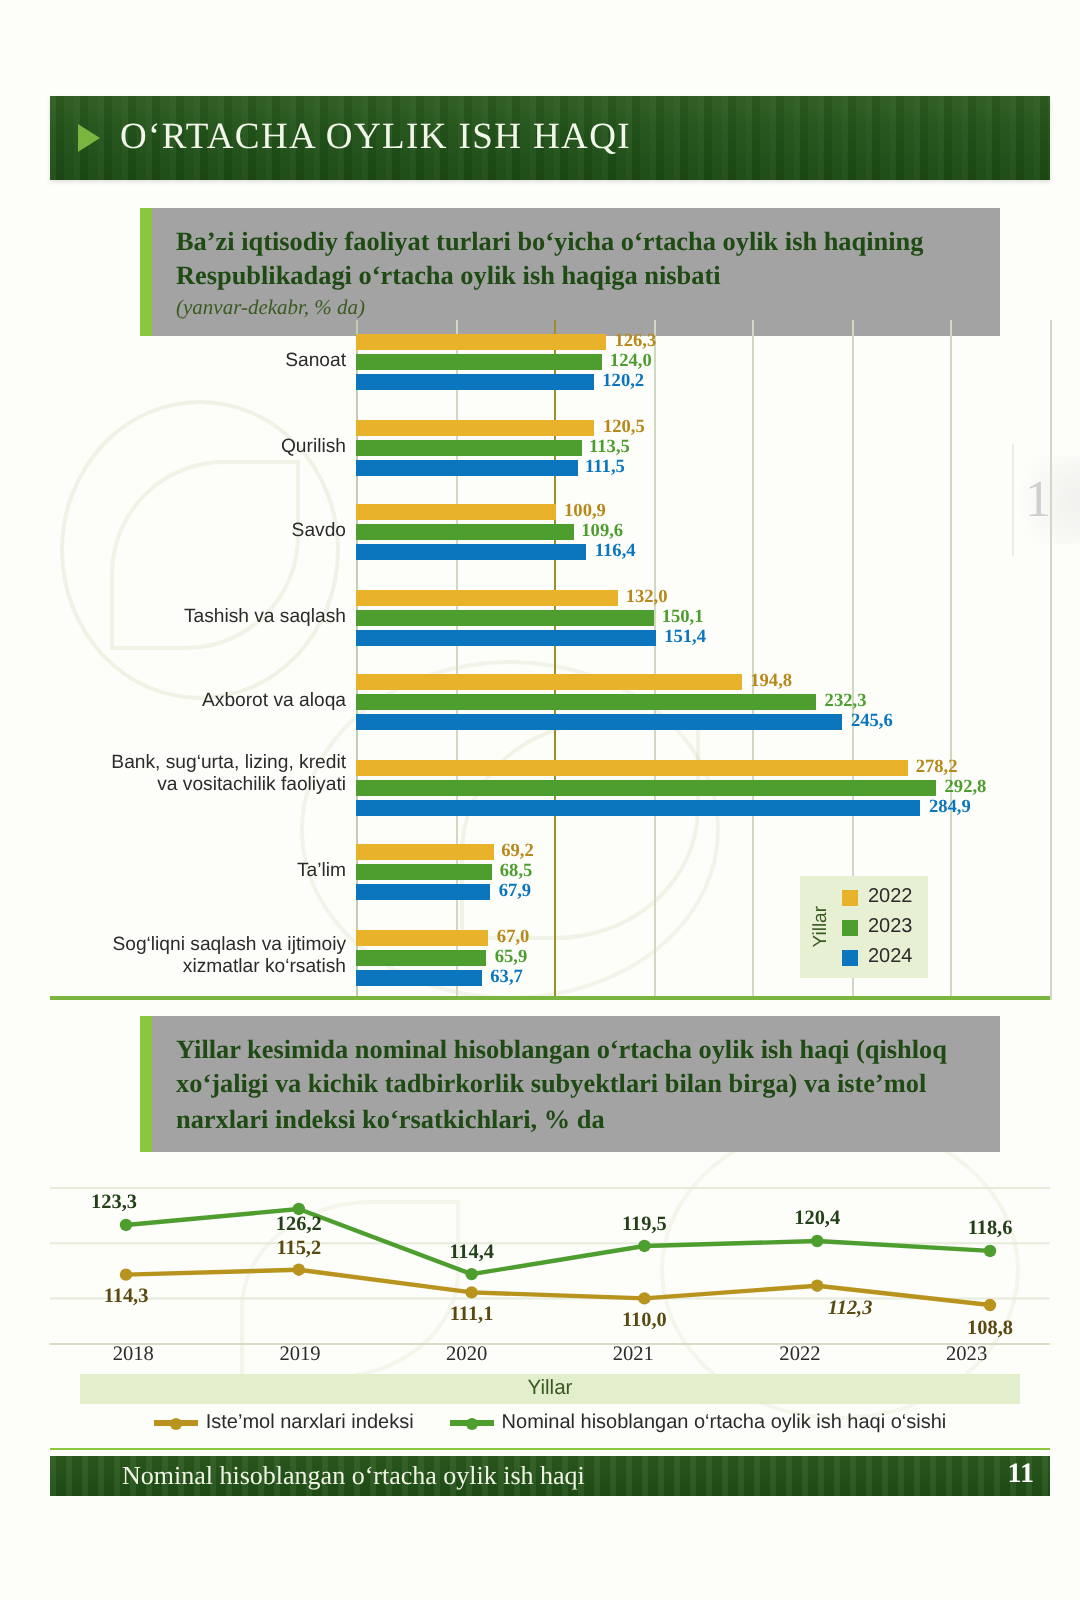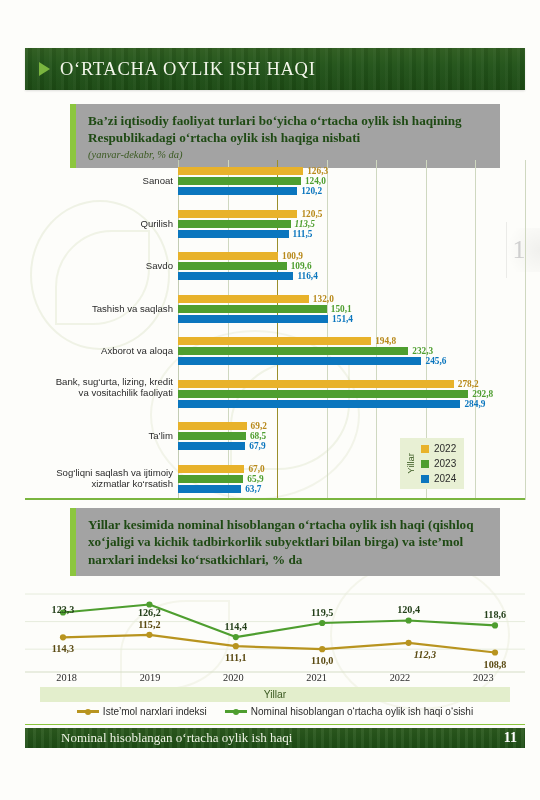--- a/index.html
+++ b/index.html
@@ -297,21 +297,21 @@
           <div class="bc-bar" style="left: 0px; top: 27.25px; width: 119.17px; background: rgb(11, 118, 190);"></div>
           <div class="bc-val" style="left: 123.17px; top: 27.25px; color: rgb(11, 118, 190);">120,2</div>
         </div>
       </div>
       <div class="bc-row" style="top: 42.5px; height: 42.5px;">
         <div class="bc-label" style="top: 15.25px;">Qurilish</div>
         <div class="bc-bars" style="top: 0px; height: 42.5px;">
           <div class="bc-bar" style="left: 0px; top: 7.25px; width: 119.467px; background: rgb(232, 178, 42);"></div>
           <div class="bc-val" style="left: 123.467px; top: 7.25px; color: rgb(184, 137, 26);">120,5</div>
           <div class="bc-bar" style="left: 0px; top: 17.25px; width: 112.527px; background: rgb(78, 158, 47);"></div>
-          <div class="bc-val" style="left: 116.527px; top: 17.25px; color: rgb(78, 158, 47); font-style: italic;">113,5</div>
+          <div class="bc-val" style="left: 116.527px; top: 17.25px; color: rgb(78, 158, 47);">113,5</div>
           <div class="bc-bar" style="left: 0px; top: 27.25px; width: 110.544px; background: rgb(11, 118, 190);"></div>
           <div class="bc-val" style="left: 114.544px; top: 27.25px; color: rgb(11, 118, 190);">111,5</div>
         </div>
       </div>
       <div class="bc-row" style="top: 85px; height: 42.5px;">
         <div class="bc-label" style="top: 15.25px;">Savdo</div>
         <div class="bc-bars" style="top: 0px; height: 42.5px;">
           <div class="bc-bar" style="left: 0px; top: 7.25px; width: 100.035px; background: rgb(232, 178, 42);"></div>
           <div class="bc-val" style="left: 104.035px; top: 7.25px; color: rgb(184, 137, 26);">100,9</div>
           <div class="bc-bar" style="left: 0px; top: 17.25px; width: 108.661px; background: rgb(78, 158, 47);"></div>
@@ -421,21 +421,21 @@
         <circle cx="297.2" cy="44.980000000000004" r="3.1" fill="#4E9E2F"></circle>
         <circle cx="383.6" cy="42.49599999999998" r="3.1" fill="#4E9E2F"></circle>
         <circle cx="470" cy="47.46400000000001" r="3.1" fill="#4E9E2F"></circle>
       </svg>
   <div class="lc-dlabel" style="color: rgb(90, 74, 18); left: 38px; top: 65.332px;">114,3</div>
       <div class="lc-dlabel" style="color: rgb(90, 74, 18); left: 124.4px; top: 40.848px;">115,2</div>
       <div class="lc-dlabel" style="color: rgb(90, 74, 18); left: 210.8px; top: 74.164px;">111,1</div>
       <div class="lc-dlabel" style="color: rgb(90, 74, 18); left: 297.2px; top: 77.2px;">110,0</div>
       <div class="lc-dlabel" style="color: rgb(90, 74, 18); left: 400px; top: 70.852px; font-style: italic;">112,3</div>
       <div class="lc-dlabel" style="color: rgb(90, 74, 18); left: 470px; top: 80.512px;">108,8</div>
-      <div class="lc-dlabel" style="color: rgb(36, 64, 26); left: 38px; top: 18.492px; margin-top: 8px;">123,3</div>
+      <div class="lc-dlabel" style="color: rgb(36, 64, 26); left: 32px; top: 18.492px;">123,3</div>
       <div class="lc-dlabel" style="color: rgb(36, 64, 26); left: 124.4px; top: 20px; margin-top: 9px;">126,2</div>
       <div class="lc-dlabel" style="color: rgb(36, 64, 26); left: 210.8px; top: 43.056px;">114,4</div>
       <div class="lc-dlabel" style="color: rgb(36, 64, 26); left: 297.2px; top: 28.98px;">119,5</div>
       <div class="lc-dlabel" style="color: rgb(36, 64, 26); left: 383.6px; top: 26.496px;">120,4</div>
       <div class="lc-dlabel" style="color: rgb(36, 64, 26); left: 470px; top: 31.464px;">118,6</div>
     </div>
   <div class="lc-xaxis" id="lc-xaxis">
       <div class="lc-xtick">2018</div>
       <div class="lc-xtick">2019</div>
       <div class="lc-xtick">2020</div>

